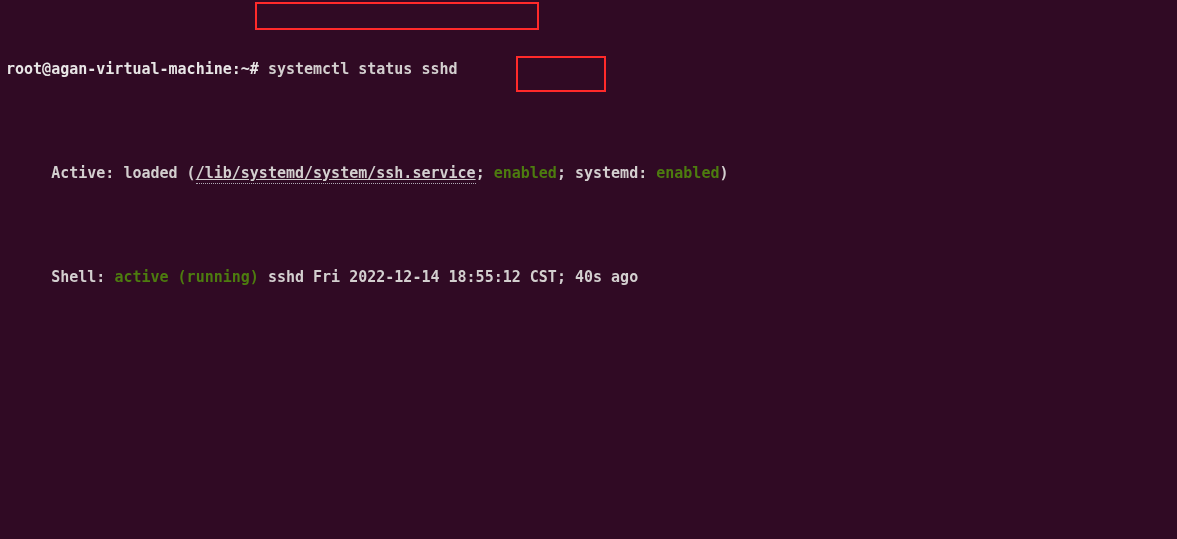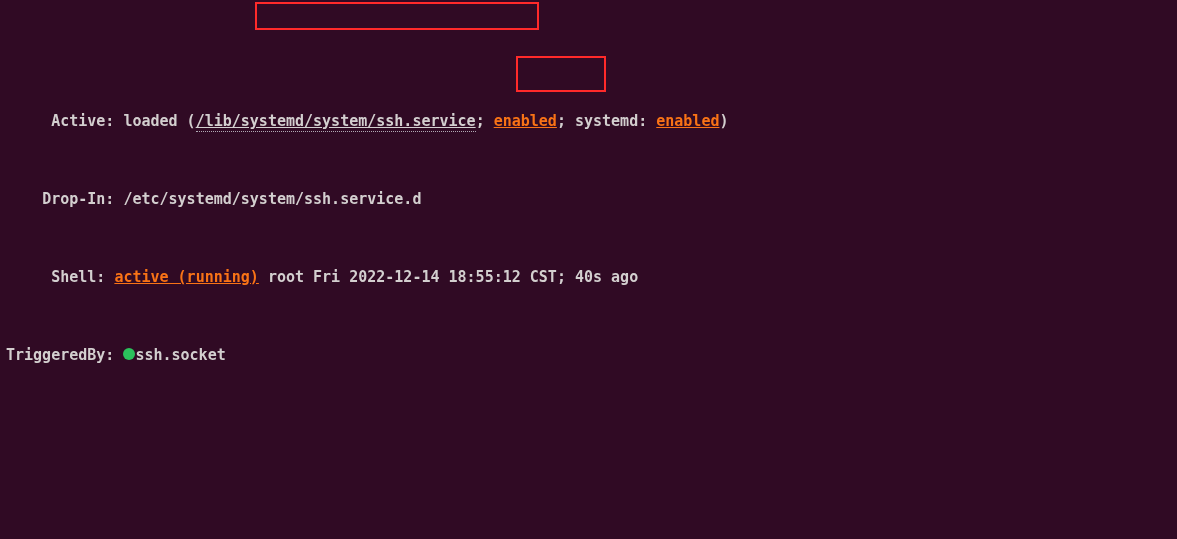--- a/index.html
+++ b/index.html
@@ -14,21 +14,21 @@
     height: 539px;
     overflow: hidden;
     font-weight: 600;
   }
   .terminal {
     padding: 4px 6px;
     white-space: pre;
     position: relative;
   }
   .bold { font-weight: 700; }
-  .green { color: #f97316; text-decoration: underline; }
+  .green { color: #4d7c0f; }
   .white{ color: #e8e6e6; }
   .dot {
     display: inline-block;
     width: 12px;
     height: 12px;
     border-radius: 50%;
     background: #2bc15c;
     vertical-align: middle;
     margin-top: -3px;
   }
@@ -43,29 +43,28 @@
     text-decoration: underline;
   }
   .line { display: block; }
   .tree-elbow { color: #d3cfcf; }
 </style>
 </head>
 <body>
 
 <div class="terminal">
 
+<span class="line"><span class="white bold">root@agan-virtual-machine</span><span class="white">:</span><span class="white bold">~</span><span class="white">#</span><span> </span><span>systemctl status sshd</span></span>
 
 
 <span class="line"><span>     </span><span>Active:</span><span> </span><span>loaded (</span><span class="underline-dotted">/lib/systemd/system/ssh.service</span><span>; </span><span class="green bold">enabled</span><span>; </span><span>systemd: </span><span class="green bold">enabled</span><span>)</span></span>
 
-<span class="line"><span>    </span><span>Drop-In:</span><span> </span><span>/etc/systemd/system/ssh.service.d</span></span>
 
-<span class="line"><span>     </span><span>Shell:</span><span> </span><span class="green bold">active (running)</span><span> root </span><span>Fri 2022-12-14 18:55:12 CST</span><span>; 40s ago</span></span>
+<span class="line"><span>     </span><span>Shell:</span><span> </span><span class="green bold">active (running)</span><span> sshd </span><span>Fri 2022-12-14 18:55:12 CST</span><span>; 40s ago</span></span>
 
-<span class="line"><span>TriggeredBy:</span><span> </span><span class="dot"></span><span>ssh.socket</span></span>
 
 
 
 
 
 
 
 
 
 

